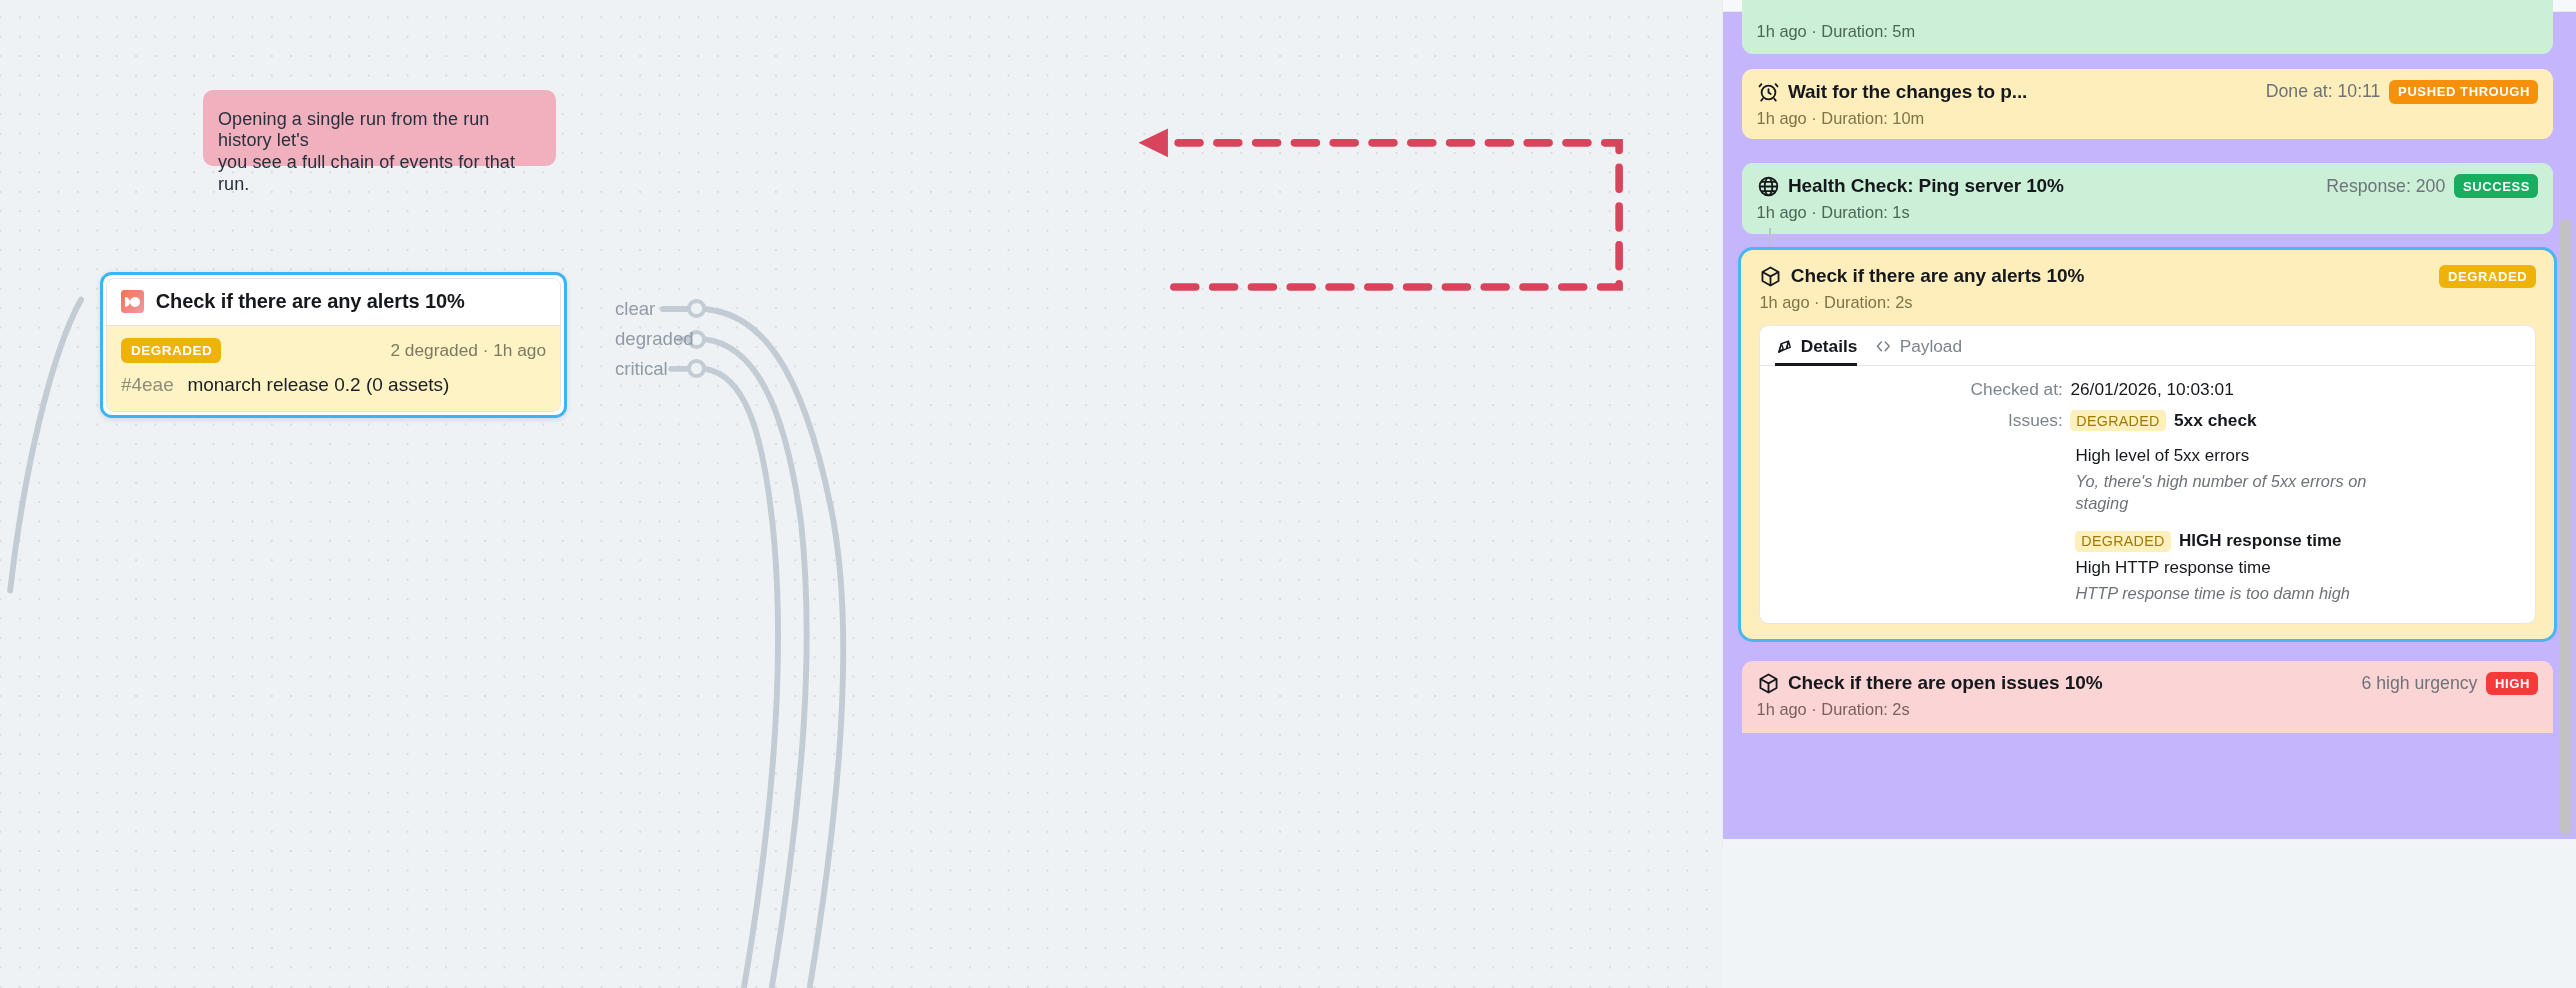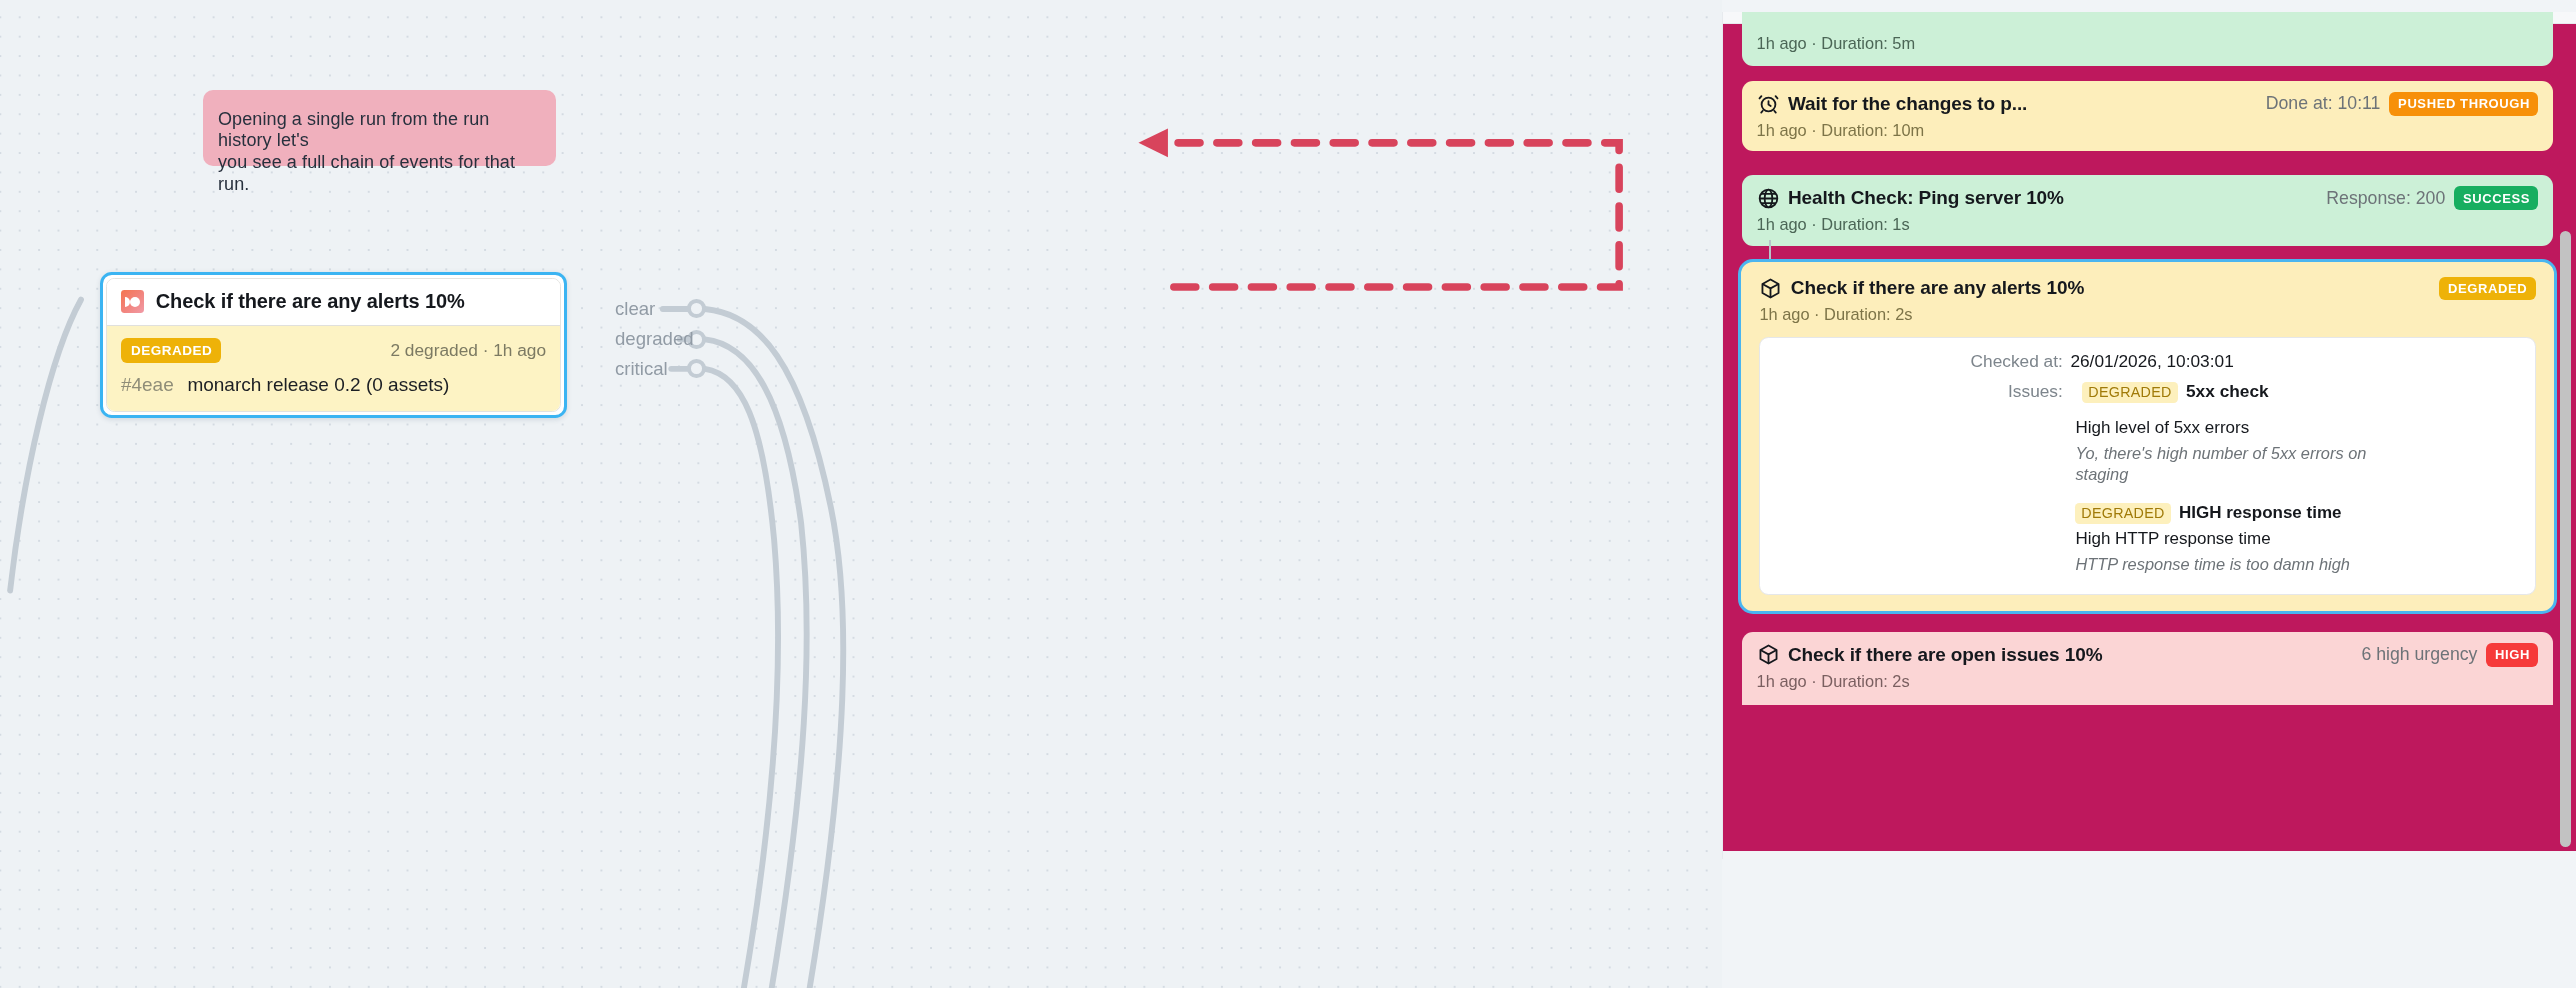--- a/index.html
+++ b/index.html
@@ -84,22 +84,22 @@
   
   .port { position: absolute; width: 18.6px; height: 18.6px; border-radius: 50%;
           border: 4.2px solid #c3ccd4; background: #eef2f5; }
   .port-label { position: absolute; font-size: 18.6px; color: #919ba5; }
 
   
   #arrow { position: absolute; left: 0; top: 0; width: 1722px; height: 989px; }
 
   
   #panel {
-    position: absolute; left: 1722px; top: 12px; width: 854px; height: 847px;
-    background: #be185d;
+    position: absolute; left: 1722px; top: 0; width: 854px; height: 847px;
+    background: #c4b5fd;
     border-left: 0.8px solid #e7eaee;
     overflow: hidden;
   }
   #panel-topstrip { position: absolute; left: 0; top: 0; width: 854px; height: 11.8px; background: #f7f8fa; border-bottom: 0.8px solid #e7eaee; }
   #panel-bottomstrip { position: absolute; left: 0; bottom: 0; width: 854px; height: 8.4px; background: #f2f4f7; }
   #list { position: absolute; left: 0; top: 11.8px; width: 854px; }
 
   .ev {
     position: relative;
     margin: 0 23.6px 0 18.6px;
@@ -153,21 +153,21 @@
          font-size: 17.3px; position: relative; }
   .tab.active { color: #15181d; font-weight: 700; }
   .tab.active::after { content: ""; position: absolute; left: 0; right: 0; bottom: -0.8px; height: 2.5px; background: #15181d; }
   .tab.idle { color: #7d858c; font-weight: 400; }
   .tab-ico { width: 18.6px; height: 18.6px; flex: 0 0 auto; }
 
   .detail-body { padding: 13.5px 22px 18.6px 22px; }
   .kv { display: flex; align-items: baseline; margin-bottom: 9.3px; }
   .kv .k { width: 288px; text-align: right; font-size: 17.3px; color: #7d858c; padding-right: 7.6px; }
   .kv .v { font-size: 17.3px; color: #15181d; }
-  .kv .v.bold { font-weight: 700; margin-left: 12px; }
+  .kv .v.bold { font-weight: 700; }
   .mini-badge {
     display: inline-block; background: #fdf0bd; color: #a07a08;
     font-size: 14.3px; font-weight: 400; letter-spacing: 0.3px;
     padding: 2.5px 5.9px; border-radius: 4.2px; margin-right: 8.4px;
   }
   .issue { margin-left: 293px; }
   .issue-title { font-size: 17px; color: #15181d; margin-bottom: 5px; }
   .issue-desc { font-size: 16.4px; color: #6d7378; font-style: italic; line-height: 1.30; max-width: 316px; }
   .issue-head { margin-bottom: 5.9px; display: flex; align-items: center; }
   .issue-head .lbl { font-size: 17px; font-weight: 700; color: #15181d; }
@@ -287,20 +287,35 @@
               <path d="M12 2.6 20.4 7.3v9.4L12 21.4 3.6 16.7V7.3z"></path>
               <path d="M12 11.9 20.4 7.3M12 11.9 3.6 7.3M12 11.9v9.5"></path>
             </svg>
             <span class="ev-title">Check if there are any alerts 10%</span>
             <span class="ev-spacer"></span>
             <span class="badge yellow">DEGRADED</span>
           </div>
           <div class="ev-sub">1h ago · Duration: 2s</div>
 
           <div class="detail">
+            <div class="tabs">
+              <div class="tab active">
+                <svg class="tab-ico" viewBox="0 0 24 24" fill="none" stroke="#15181d" stroke-width="1.8" stroke-linejoin="round">
+                  <path d="M5 19.5 8.2 8.6l9.2-3.1-2.4 9.4z"></path>
+                  <path d="M8.2 8.6 5 19.5l5.6-4.3zM17.4 5.5 15 14.9l4.7-1.6z"></path>
+                </svg>
+                <span>Details</span>
+              </div>
+              <div class="tab idle">
+                <svg class="tab-ico" viewBox="0 0 24 24" fill="none" stroke="#7d858c" stroke-width="2" stroke-linecap="round" stroke-linejoin="round">
+                  <path d="M9.4 6.4 4.4 12l5 5.6M14.6 6.4 19.6 12l-5 5.6"></path>
+                </svg>
+                <span>Payload</span>
+              </div>
+            </div>
 
             <div class="detail-body">
               <div class="kv">
                 <div class="k">Checked at:</div>
                 <div class="v">26/01/2026, 10:03:01</div>
               </div>
 
               <div class="kv" style="margin-bottom:15px;">
                 <div class="k">Issues:</div>
                 <div class="v bold">

